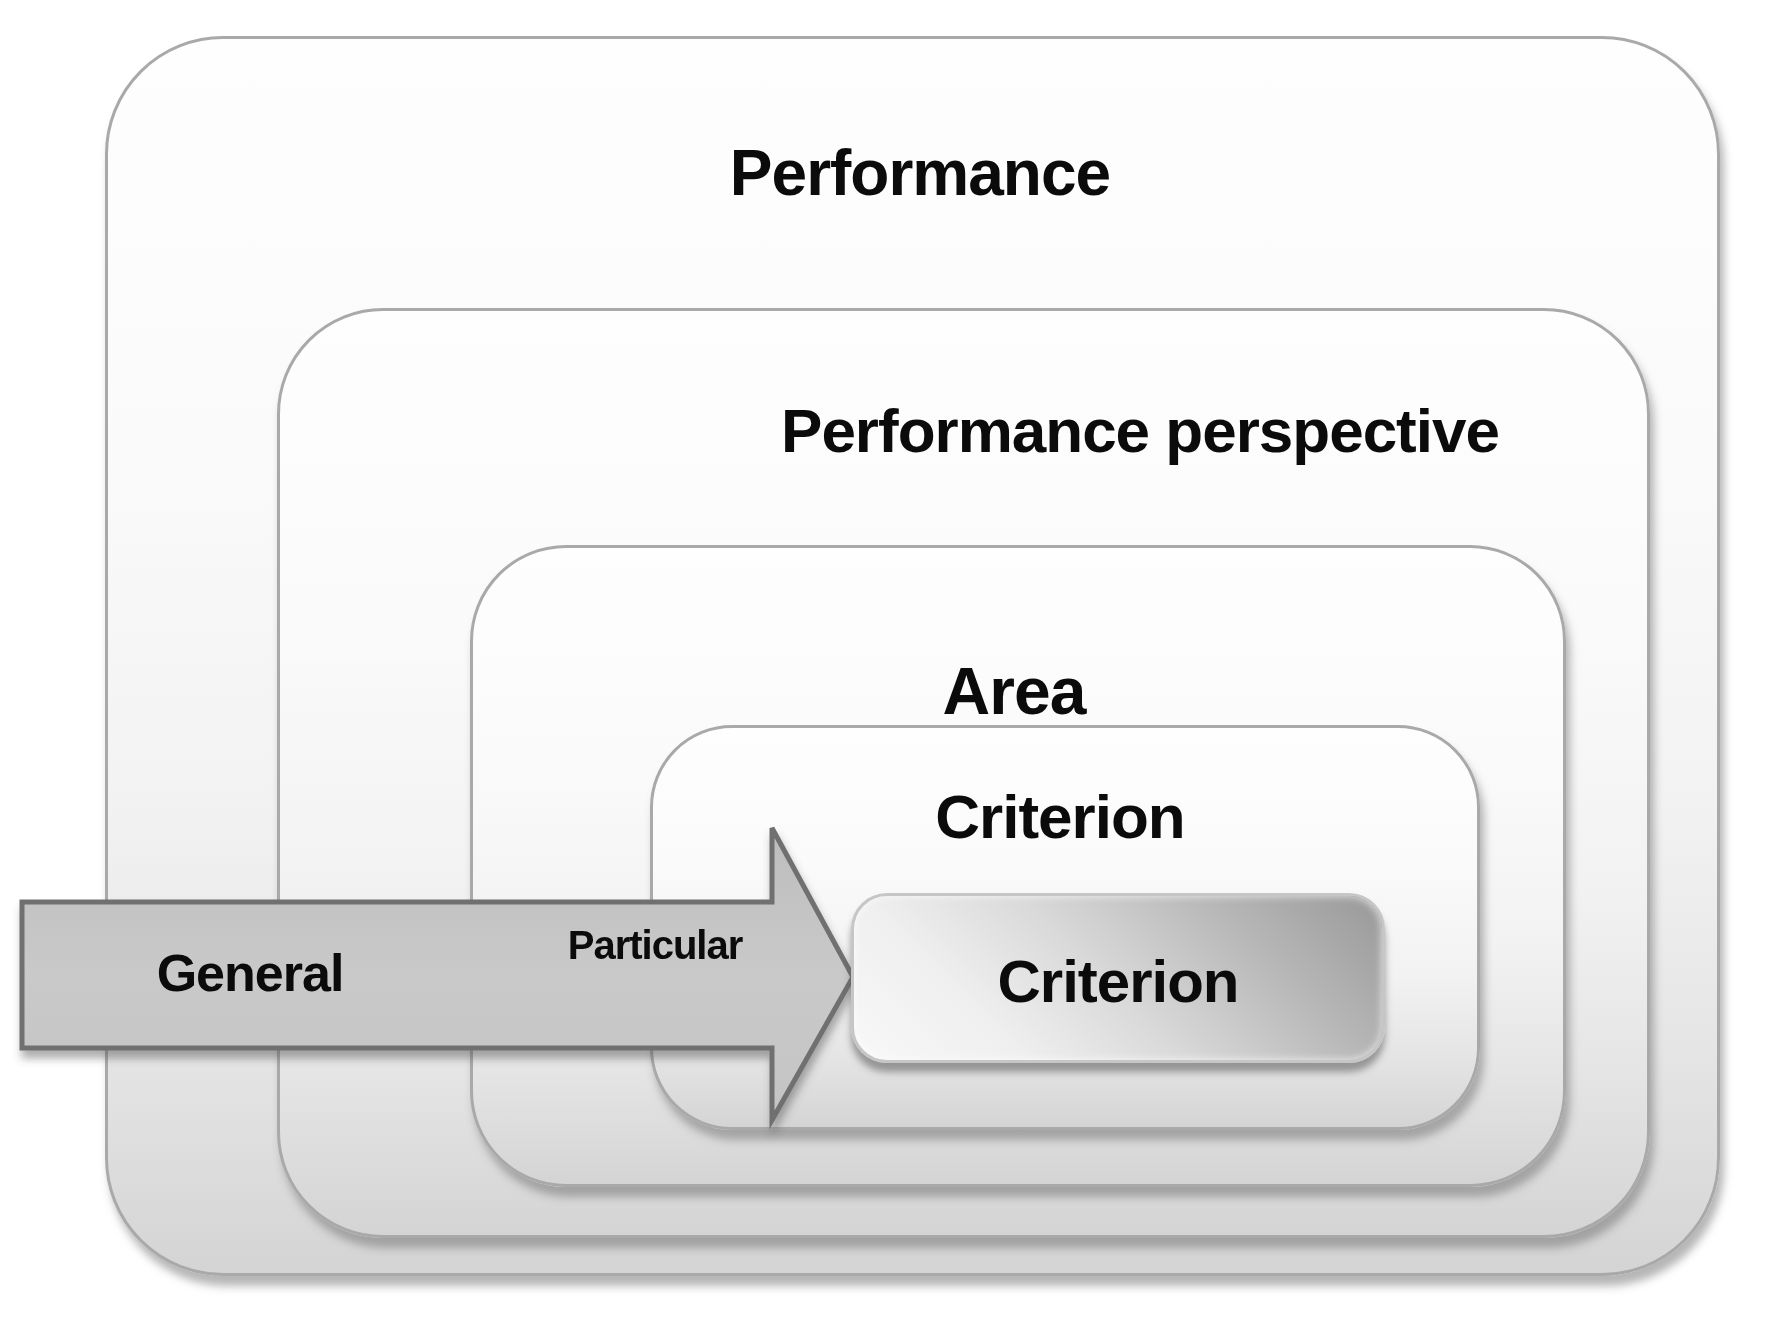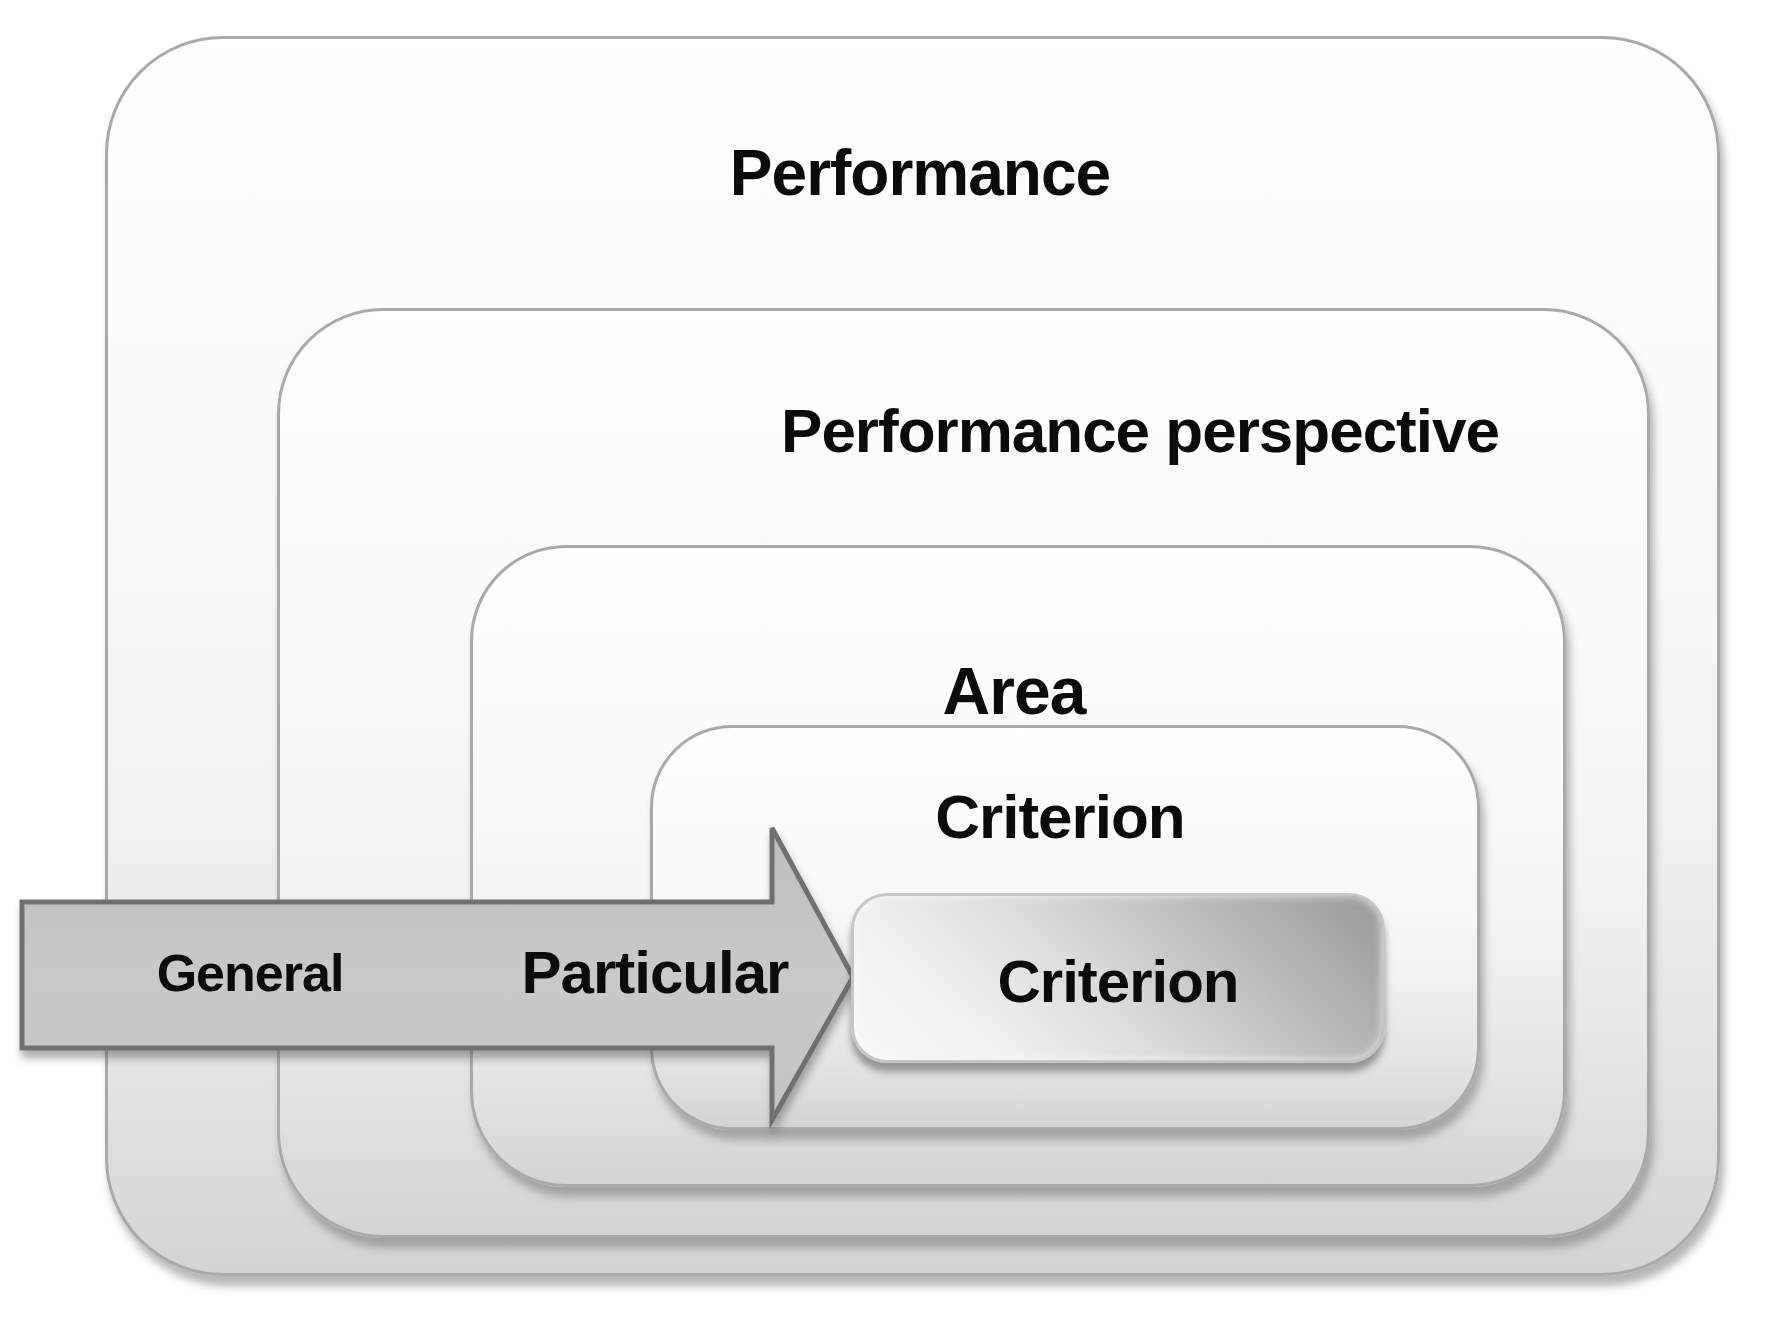--- a/index.html
+++ b/index.html
@@ -53,21 +53,21 @@
     letter-spacing: -1px;
     white-space: nowrap;
     line-height: 1;
   }
   .lbl-performance { left:920px;  top:173px; font-size:64px; }
   .lbl-perspective { left:1126px; top:431px; font-size:62px;margin-left:14px; }
   .lbl-area        { left:1014px; top:691px; font-size:66px; }
   .lbl-criterion   { left:1060px; top:817px; font-size:62px; }
   .lbl-indicator   { left:1118px; top:982px; font-size:60px; }
   .lbl-general     { left:250px;  top:973px; font-size:52px; }
-  .lbl-particular  { left:655px;  top:973px; font-size:60px; }
+  .lbl-particular  { left:655px;  top:945px; font-size:40px; }
 </style>
 </head>
 <body>
 
 <div class="canvas">
 
   <div class="nest-box box-performance"></div>
   <div class="nest-box box-perspective"></div>
   <div class="nest-box box-area"></div>
   <div class="nest-box box-criterion"></div>

